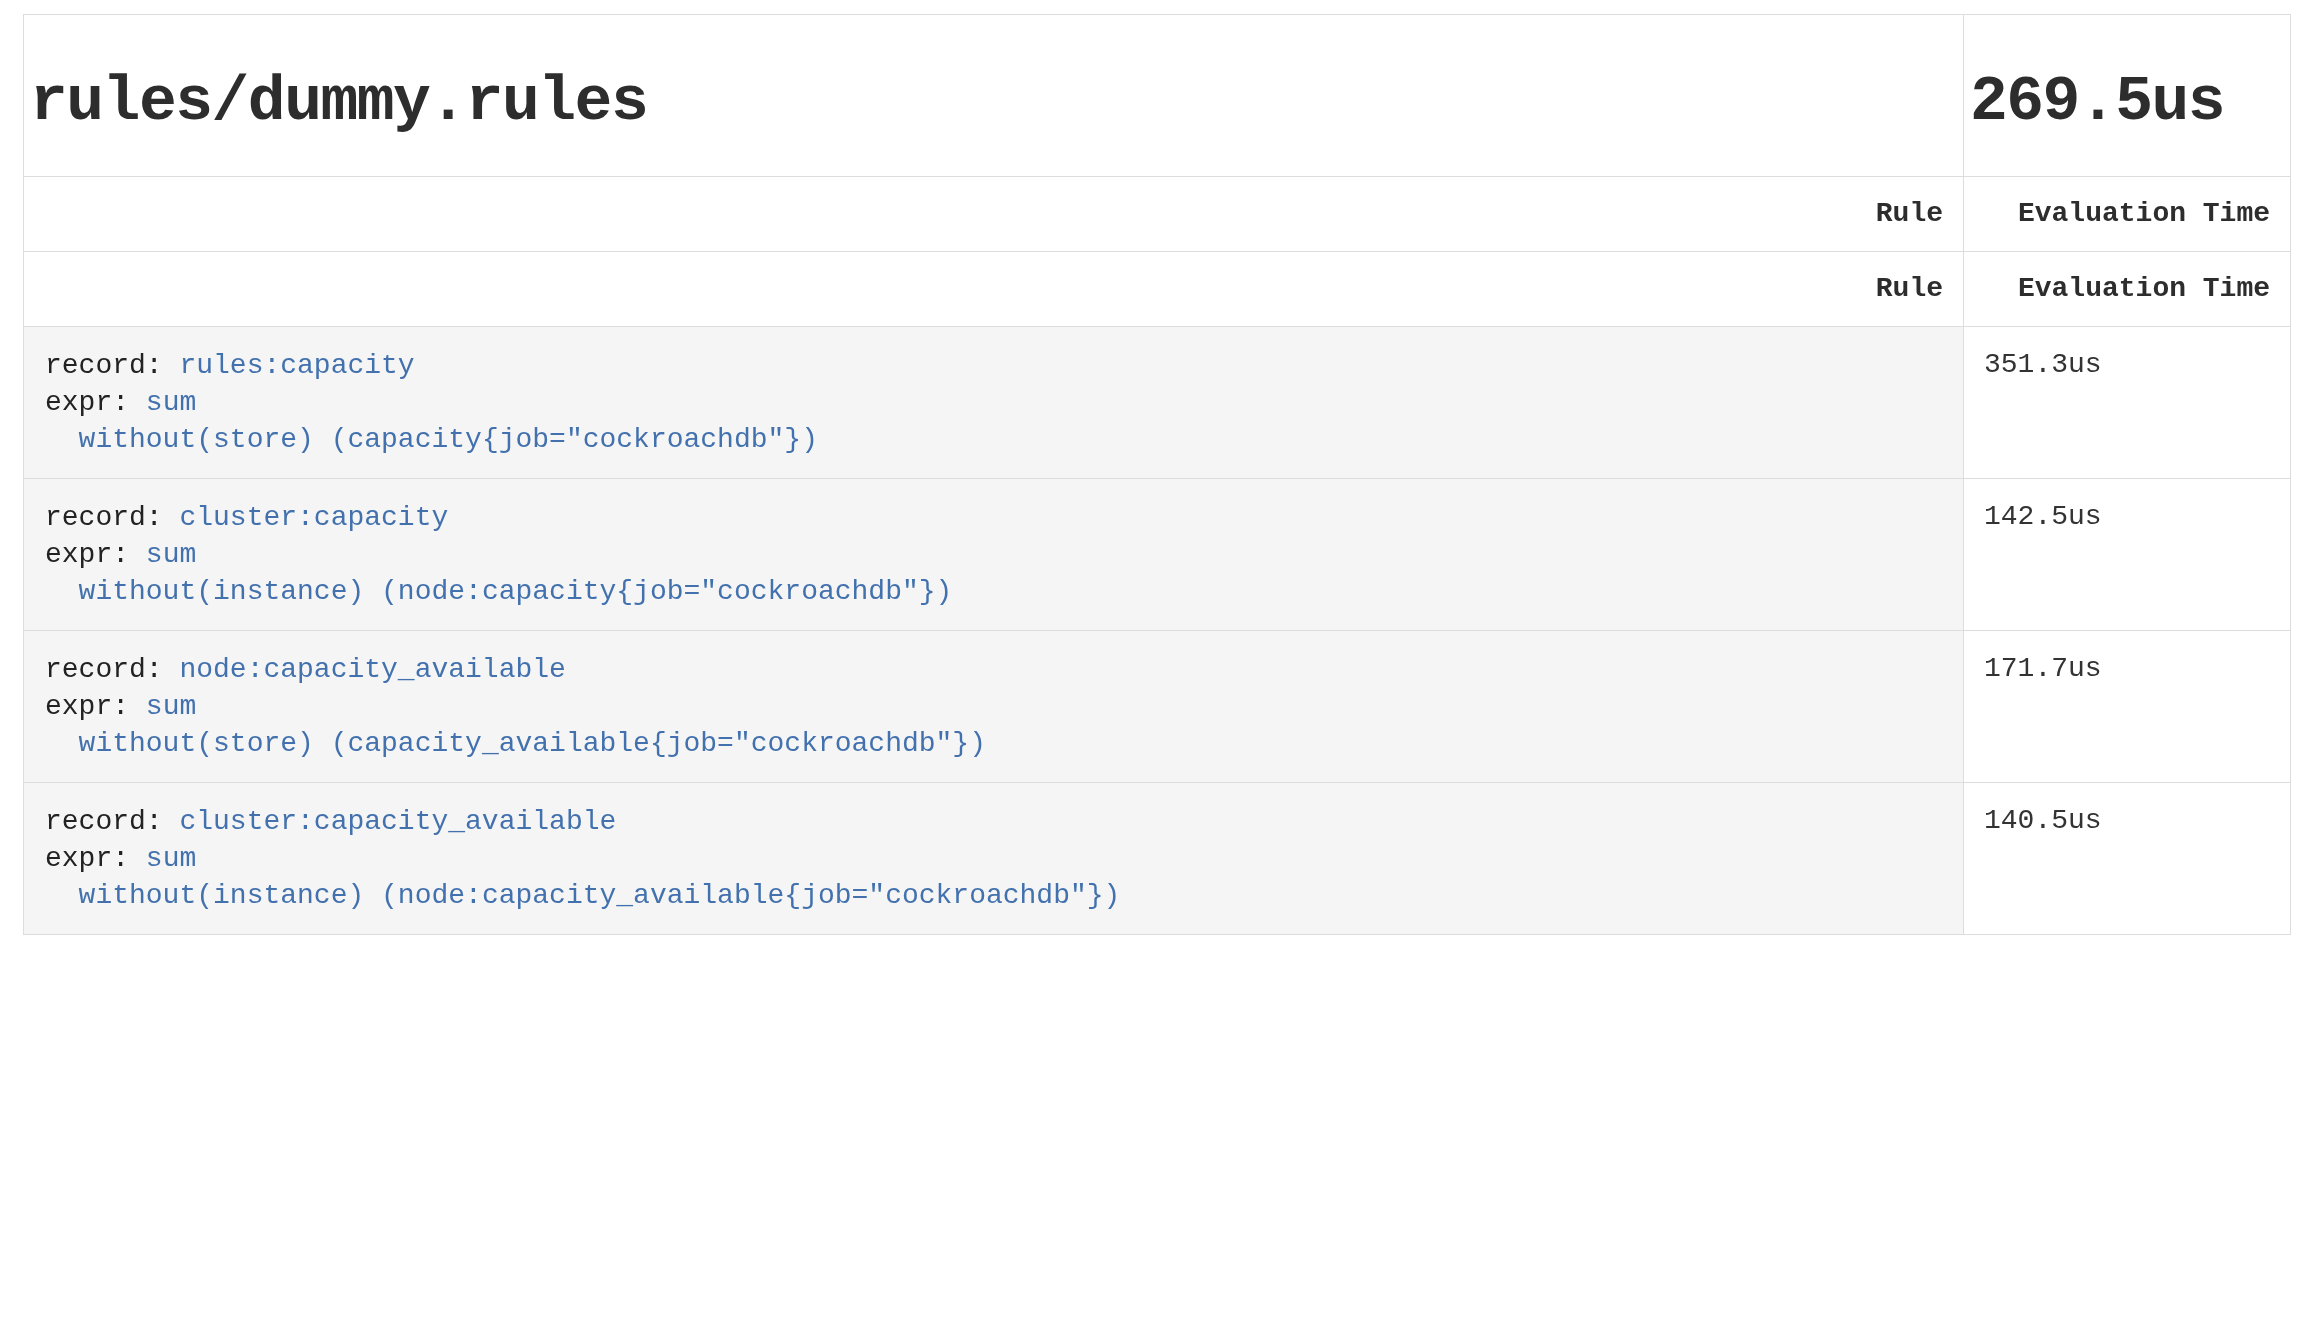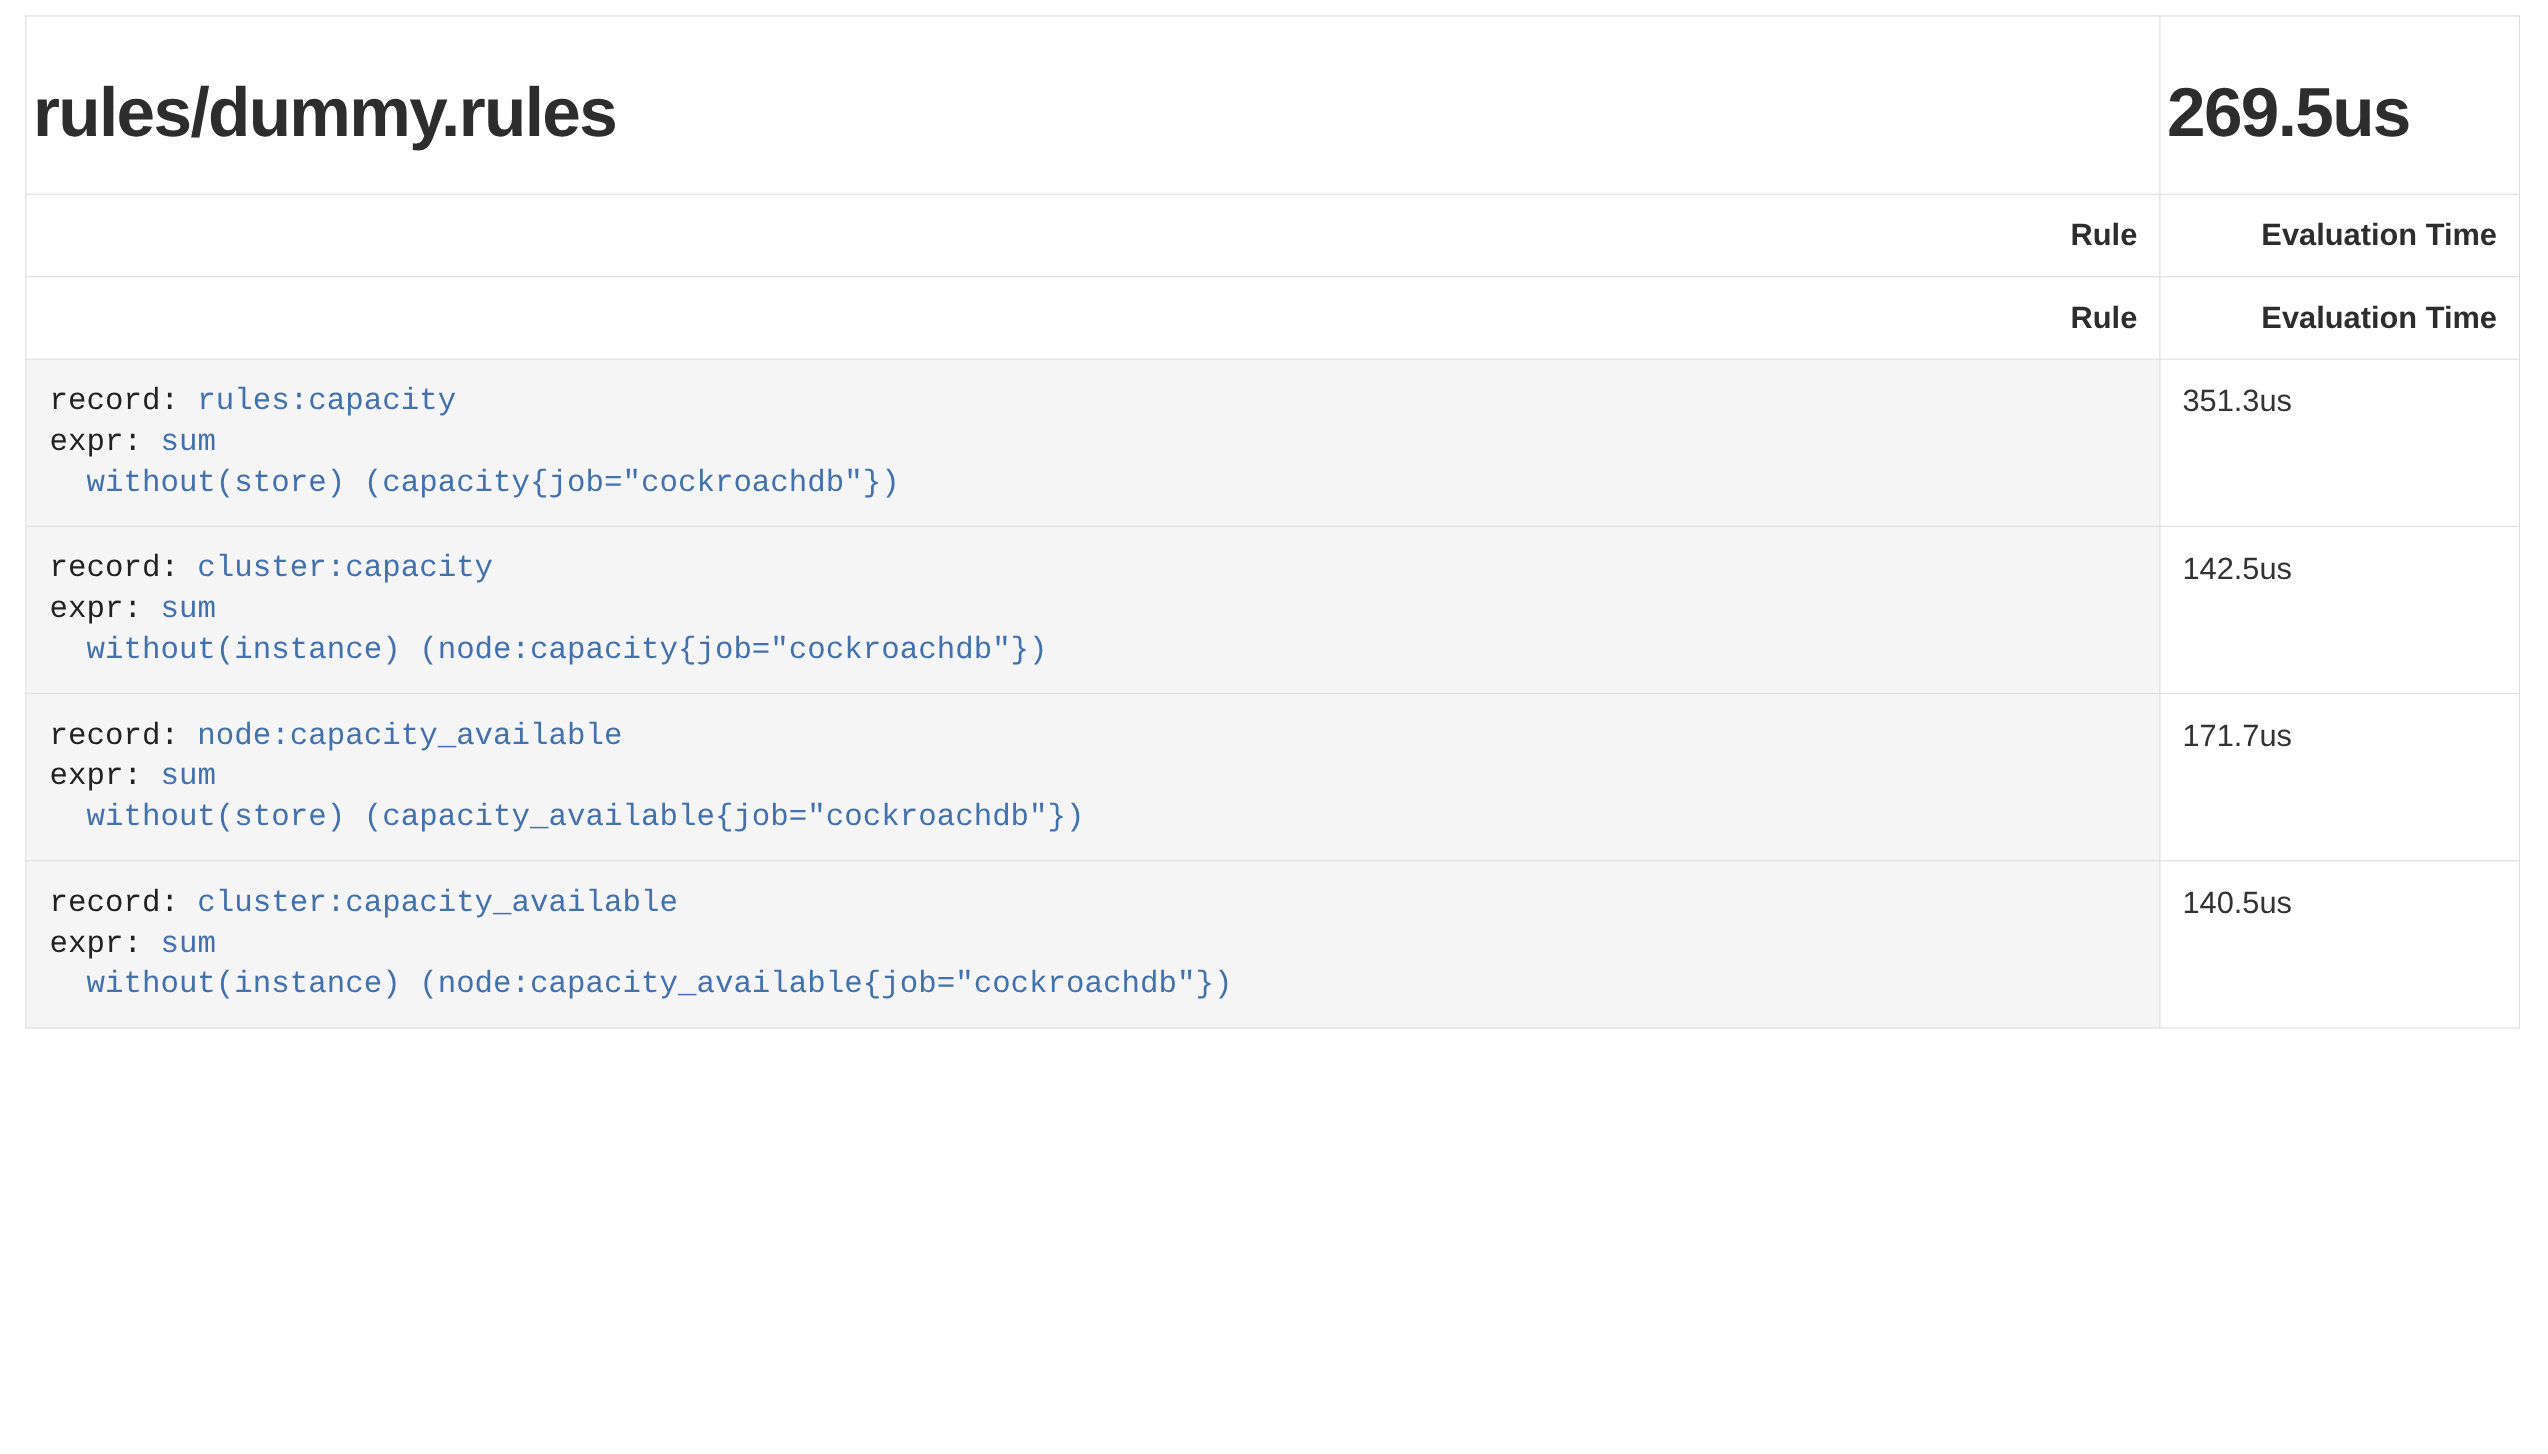--- a/index.html
+++ b/index.html
@@ -18,21 +18,21 @@
   }
   .wrap{padding:14px 25px 0 23px;}
   h1.page-title{
     font-size:54px;line-height:60px;font-weight:700;letter-spacing:-1px;
     margin:0 0 39px 0;color:var(--heading-text);
   }
   table.rules-table{
     width:100%;border-collapse:collapse;table-layout:fixed;
   }
   col.eval-col{width:327px;}
-  td,th{border:1px solid var(--table-border);}
+  td,th{border:1px solid var(--table-border);font-family:Liberation Mono, monospace;}
   tr.group-row td{
     height:162px;vertical-align:middle;padding:14px 20px 0 6px;
   }
   .group-name,.group-eval{
     font-size:63px;line-height:70px;font-weight:700;letter-spacing:-1.5px;
     color:var(--heading-text);white-space:nowrap;
   }
   td.group-eval-cell{padding-left:20px;}
   tr.subhead-row th{
     height:75px;vertical-align:middle;text-align:right;

